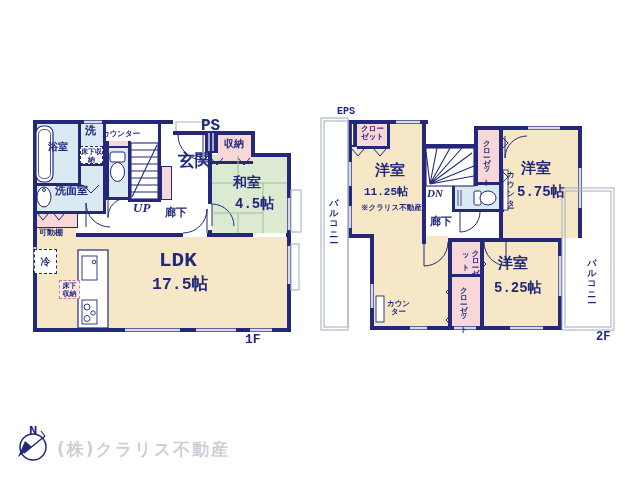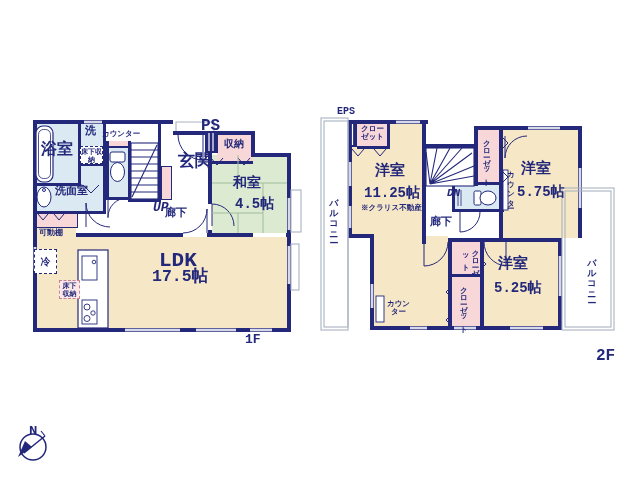--- a/index.html
+++ b/index.html
@@ -6,21 +6,21 @@
   #plan{position:relative;width:640px;height:480px;background:#ffffff;overflow:hidden;
         font-family:"DejaVu Sans","Liberation Sans",sans-serif;}
   .fill{position:absolute;z-index:1;}
   .w{position:absolute;background:#23287b;z-index:2;}
   .cream{background:#f6e8c6;}
   .green{background:#dcead2;}
   .blue{background:#dbe9f3;}
   .pink{background:#f7d7d8;}
   svg.deco{position:absolute;left:0;top:0;z-index:3;pointer-events:none;}
   .lbl{position:absolute;z-index:4;color:#23287b;font-weight:bold;white-space:nowrap;line-height:1.1;font-family:Liberation Mono, monospace;}
-  .it{font-style:italic;font-family:Liberation Mono, monospace;margin-left:20px;}
+  .it{font-style:italic;font-family:Liberation Serif, serif;}
   .vert{writing-mode:vertical-rl;letter-spacing:1px;}
   .wrap{white-space:normal;text-align:center;}
   .dashedbox{position:absolute;z-index:4;box-sizing:border-box;background:#ffffff;
              border:1.2px dashed #23287b;color:#23287b;font-weight:bold;text-align:center;}
   .dashedpink{background:#fbe9e9;border-color:#c9808f;}
   .pinkbox{position:absolute;z-index:1;box-sizing:border-box;border:1.5px solid #23287b;background:#f7d7d8;}
   .company{position:absolute;z-index:4;color:#ccd0d6;font-weight:bold;letter-spacing:2px;}
 </style>
 </head>
 <body>
@@ -271,50 +271,51 @@
         <polygon points="18,457 32,447 25,441" fill="#23287b" stroke="none"></polygon>
       </g>
       <text x="29" y="434" font-size="10" font-weight="bold" fill="#23287b" stroke="none" font-family="DejaVu Sans, Liberation Sans, sans-serif">N</text>
     </g>
   </svg>
 
   <div class="dashedbox" style="left:34px;top:249px;width:23px;height:25px;font-size:10px;padding-top:5px">冷</div>
   <div class="dashedbox" style="left:80px;top:146px;width:23px;height:18px;font-size:7px;line-height:1.15;padding-top:1px">床下収納</div>
   <div class="dashedbox dashedpink" style="left:59px;top:280px;width:21px;height:19px;font-size:7px;line-height:1.2;padding-top:1px">床下収納</div>
 
-  <div class="lbl" style="left:41px;top:142px;font-size:16px">浴室</div>
+  <div class="lbl" style="left:48px;top:142px;font-size:10px">浴室</div>
   <div class="lbl" style="left:85px;top:125px;font-size:11px">洗</div>
   <div class="lbl" style="left:55px;top:185px;font-size:11px">洗面室</div>
   <div class="lbl" style="left:102px;top:130px;font-size:7.5px">カウンター</div>
   <div class="lbl" style="left:39px;top:229px;font-size:8px">可動棚</div>
   <div class="lbl" style="left:201px;top:118px;font-size:16px">PS</div>
   <div class="lbl" style="left:224px;top:139px;font-size:10px">収納</div>
   <div class="lbl" style="left:178px;top:153px;font-size:17px">玄関</div>
   <div class="lbl it" style="left:133px;top:201px;font-size:13px">UP</div>
   <div class="lbl" style="left:165px;top:207px;font-size:11px">廊下</div>
   <div class="lbl" style="left:233px;top:176px;font-size:14px">和室</div>
   <div class="lbl" style="left:235px;top:197px;font-size:14px">4.5帖</div>
   <div class="lbl" style="left:159px;top:249px;font-size:21px">LDK</div>
-  <div class="lbl" style="left:152px;top:268px;font-size:16.5px">17.5帖</div>
+  <div class="lbl" style="left:152px;top:276px;font-size:16.5px">17.5帖</div>
   <div class="lbl" style="left:245px;top:333px;font-size:13px">1F</div>
 
   <div class="lbl" style="left:337px;top:106px;font-size:10px">EPS</div>
   <div class="lbl wrap" style="left:358px;top:125px;width:29px;font-size:7.5px">クローゼット</div>
   <div class="lbl" style="left:375px;top:164px;font-size:15px">洋室</div>
-  <div class="lbl" style="left:364px;top:186px;font-size:14px">11.25帖</div>
+  <div class="lbl" style="left:364px;top:186px;font-size:11px">11.25帖</div>
   <div class="lbl" style="left:361px;top:204px;font-size:7.5px">※クラリス不動産</div>
   <div class="lbl it" style="left:427px;top:187px;font-size:11px">DN</div>
   <div class="lbl" style="left:430px;top:216px;font-size:11px">廊下</div>
   <div class="lbl vert" style="left:482px;top:134px;font-size:7.5px;height:50px">クローゼット</div>
   <div class="lbl vert" style="left:506px;top:166px;font-size:7.5px;height:46px">カウンター</div>
   <div class="lbl" style="left:521px;top:162px;font-size:15px">洋室</div>
   <div class="lbl" style="left:517px;top:185px;font-size:14px">5.75帖</div>
   <div class="lbl vert wrap" style="left:454px;top:243px;width:25px;height:31px;font-size:7.5px;line-height:1.3">クローゼット</div>
   <div class="lbl vert" style="left:459px;top:281px;font-size:7.5px;height:46px">クローゼット</div>
   <div class="lbl" style="left:498px;top:257px;font-size:15px">洋室</div>
   <div class="lbl" style="left:494px;top:281px;font-size:14px">5.25帖</div>
   <div class="lbl wrap" style="left:386px;top:300px;width:25px;font-size:7.5px">カウンター</div>
   <div class="lbl vert" style="left:327px;top:192px;font-size:9px;height:66px">バルコニー</div>
   <div class="lbl vert" style="left:585px;top:252px;font-size:9px;height:66px">バルコニー</div>
-  <div class="lbl" style="left:596px;top:348px;font-size:16px">2F</div>
-
+  <div class="lbl" style="left:596px;top:331px;font-size:12px">2F</div>
+
+  <div class="company" style="left:57px;top:438px;font-size:17px">(株)クラリス不動産</div>
 
 </div>
 
 </body></html>

